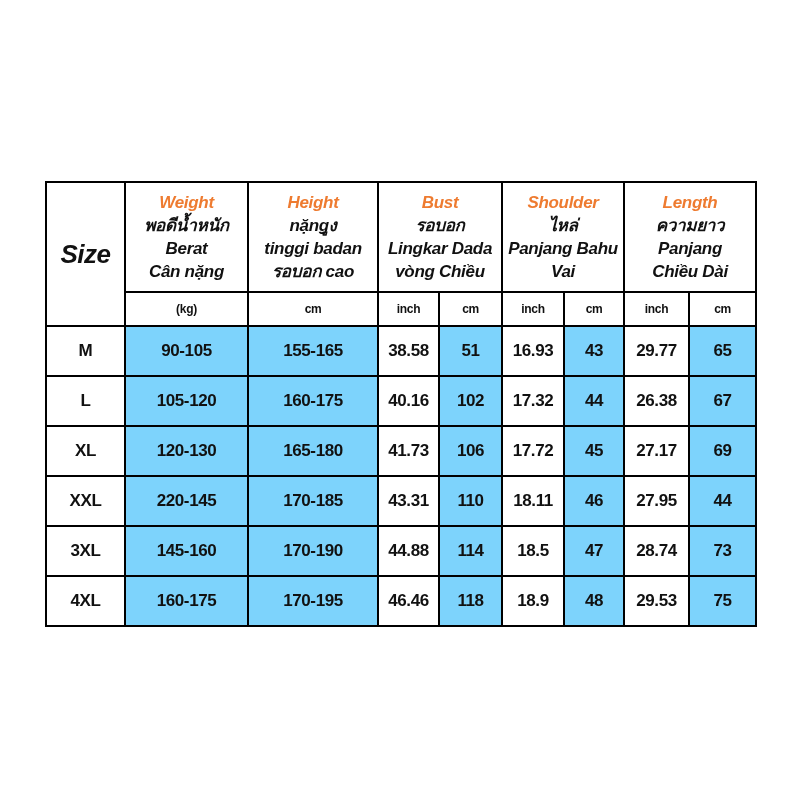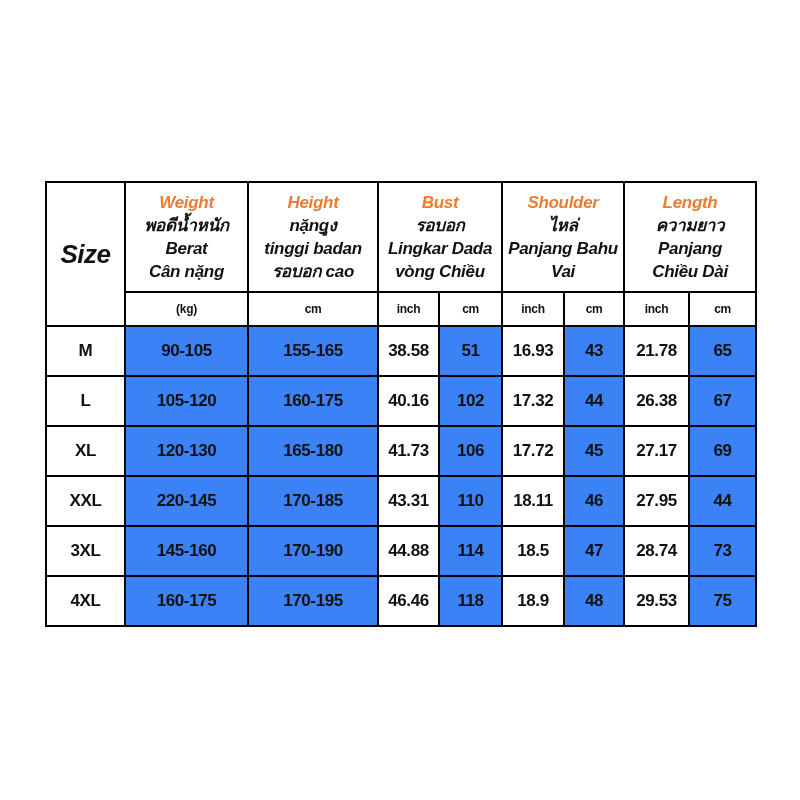--- a/index.html
+++ b/index.html
@@ -47,21 +47,21 @@
   td.group .ln {
     line-height: 23px;
     font-size: 17px;
     letter-spacing: -0.3px;
     white-space: nowrap;
   }
   td.group .en {
     color: #EE7B30;
   }
   td.blue, .blue {
-    background: #3b82f6;
+    background: #7dd3fc;
   }
   tbody.data td.sizecol {
     font-size: 17px;
     background: #ffffff;
   }
 </style>
 </head>
 <body>
 
 <div class="stage">
@@ -125,21 +125,21 @@
       </thead>
       <tbody class="data">
         <tr>
           <td class="sizecol">M</td>
           <td class="blue">90-105</td>
           <td class="blue">155-165</td>
           <td>38.58</td>
           <td class="blue">51</td>
           <td>16.93</td>
           <td class="blue">43</td>
-          <td>21.78</td>
+          <td>29.77</td>
           <td class="blue">65</td>
         </tr>
         <tr>
           <td class="sizecol">L</td>
           <td class="blue">105-120</td>
           <td class="blue">160-175</td>
           <td>40.16</td>
           <td class="blue">102</td>
           <td>17.32</td>
           <td class="blue">44</td>

